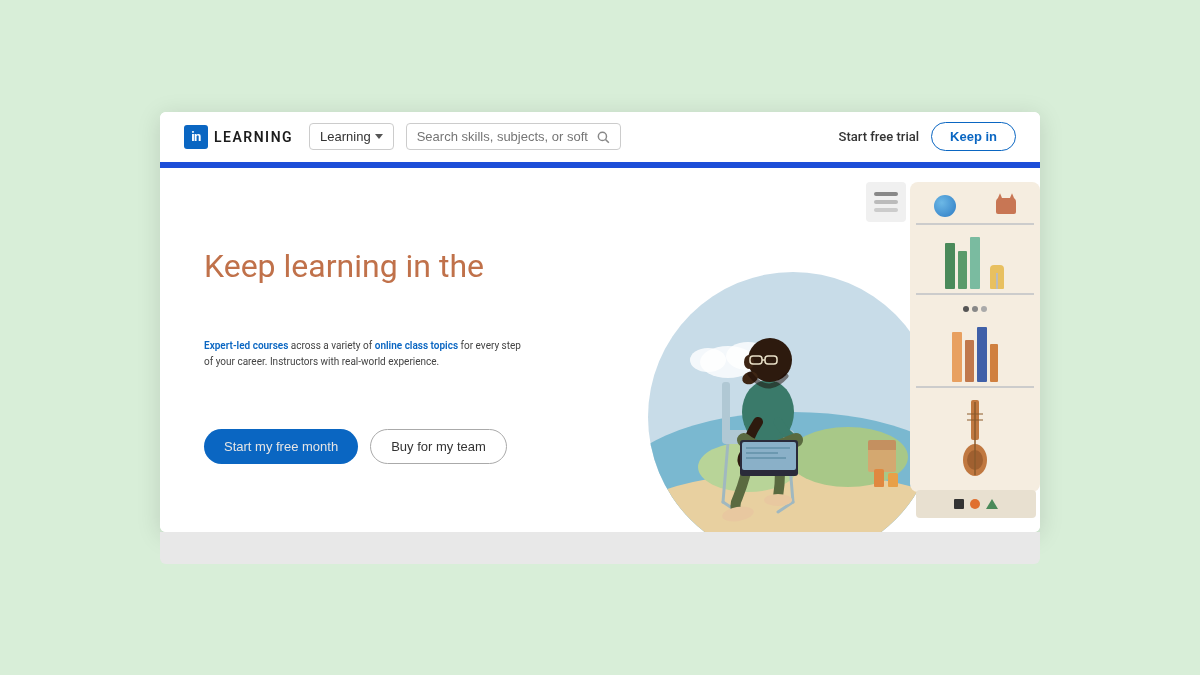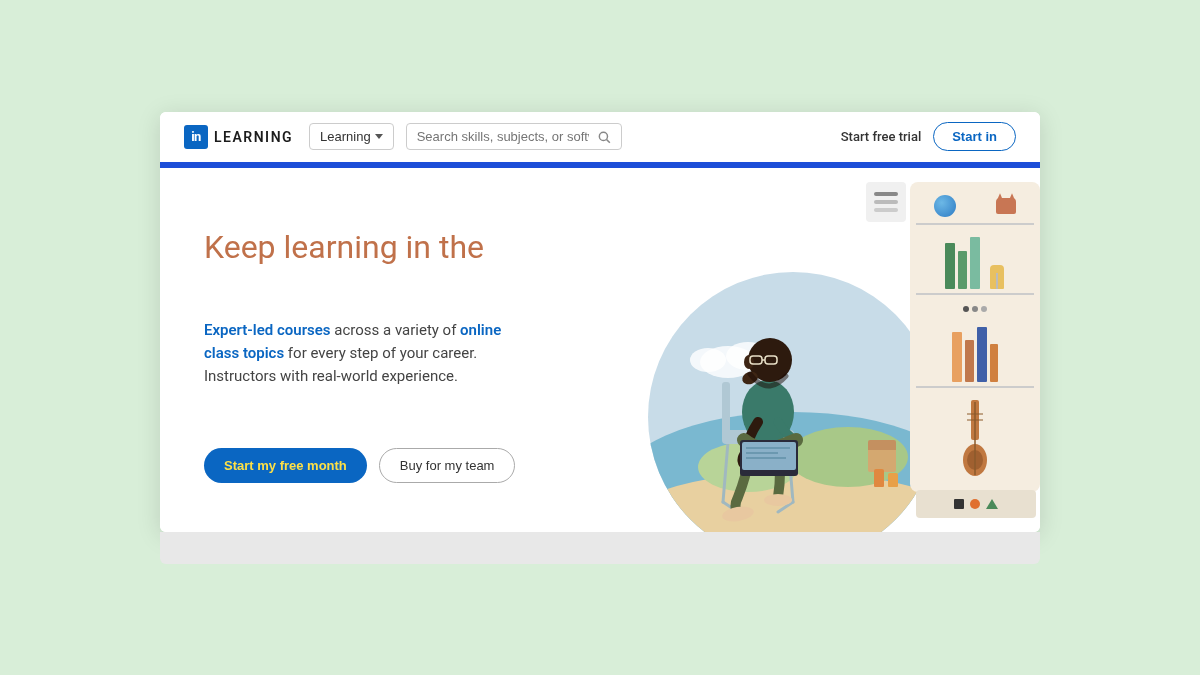--- a/index.html
+++ b/index.html
@@ -160,47 +160,47 @@
 
     .hero-title {
       font-size: 32px;
       font-weight: 400;
       color: #c0714a;
       line-height: 1.22;
       margin-bottom: 16px;
     }
 
     .hero-subtitle {
-      font-size: 15px;
+      font-size: 10px;
       color: #444;
       line-height: 1.55;
       margin-bottom: 24px;
       max-width: 320px;
     }
 
     .hero-subtitle .link-blue {
       color: #0a66c2;
       font-weight: 600;
       text-decoration: none;
     }
 
     .hero-buttons {
       display: flex;
       gap: 12px;
       align-items: center;
     }
 
     .btn-primary {
       background: #0a66c2;
-      color: #fde047;
+      color: #e5e5e5;
       border: none;
       border-radius: 22px;
       padding: 10px 20px;
       font-size: 13px;
-      font-weight: 700;
+      font-weight: 400;
       cursor: pointer;
       white-space: nowrap;
     }
 
     .btn-secondary {
       background: #fff;
       color: #333;
       border: 1.5px solid #aaa;
       border-radius: 22px;
       padding: 9px 20px;
@@ -427,21 +427,21 @@
           <input type="text" placeholder="Search skills, subjects, or software" style="">
           <svg class="search-icon-svg" width="14" height="14" viewBox="0 0 24 24" fill="none" stroke="#888" stroke-width="2.5">
             <circle cx="11" cy="11" r="7"></circle>
             <line x1="16.5" y1="16.5" x2="22" y2="22"></line>
           </svg>
         </div>
 
         <div class="nav-spacer"></div>
 
         <span class="start-free-trial">Start free trial</span>
-        <button class="sign-in-btn">Start in</button>
+        <button class="sign-in-btn">Keep in</button>
       </nav>
 
       <section class="hero">
 
         <div class="hero-left">
           <h1 class="hero-title">
             <span>Keep learning in the</span><br>
           </h1>
           <p class="hero-subtitle">
             <a href="#" class="link-blue">Expert-led courses</a><span> across a variety of </span><a href="#" class="link-blue">online class topics</a><span> for every step of your career. Instructors with real-world experience.</span>

